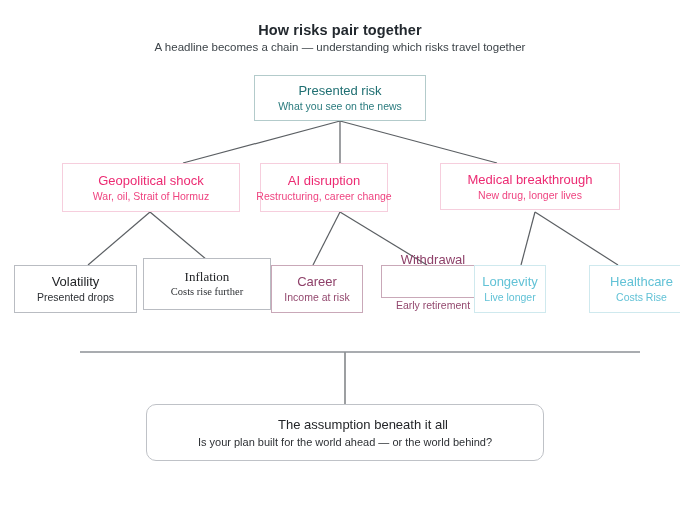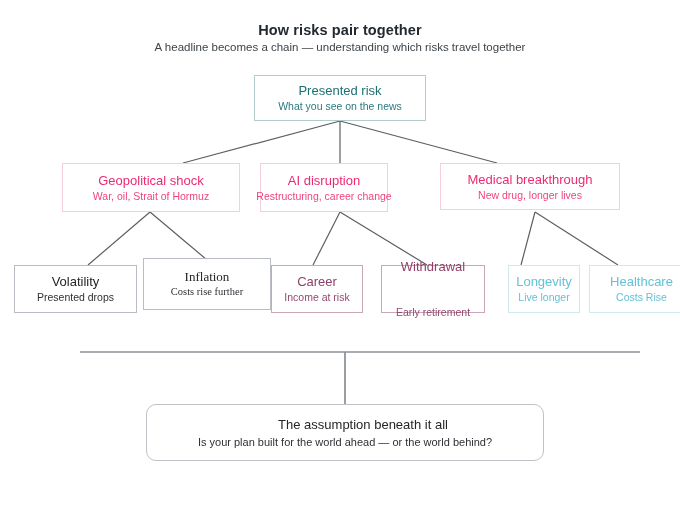--- a/index.html
+++ b/index.html
@@ -178,26 +178,26 @@
   <div class="node grey" style="left:143px; top:258px; width:128px; height:52px;font-family:Liberation Serif, serif;">
     <div class="n-title">Inflation</div>
     <div class="n-sub">Costs rise further</div>
   </div>
 
   <div class="node mauve" style="left:271px; top:265px; width:92px; height:48px;">
     <div class="n-title">Career</div>
     <div class="n-sub">Income at risk</div>
   </div>
 
-  <div class="node mauve" style="left:381px; top:265px; width:104px; height:48px;gap:30px;">
+  <div class="node mauve" style="left:381px; top:265px; width:104px; height:33px;gap:30px;">
     <div class="n-title">Withdrawal</div>
     <div class="n-sub">Early retirement</div>
   </div>
 
-  <div class="node cyan" style="left:508px; top:265px; width:72px; height:48px;">
+  <div class="node cyan" style="left:474px; top:265px; width:72px; height:48px;">
     <div class="n-title">Longevity</div>
     <div class="n-sub">Live longer</div>
   </div>
 
   <div class="node cyan" style="left:589px; top:265px; width:105px; height:48px;">
     <div class="n-title">Healthcare</div>
     <div class="n-sub">Costs Rise</div>
   </div>
 
   <div class="bottom-node" style="left:146px; top:404px; width:398px; height:57px;">

